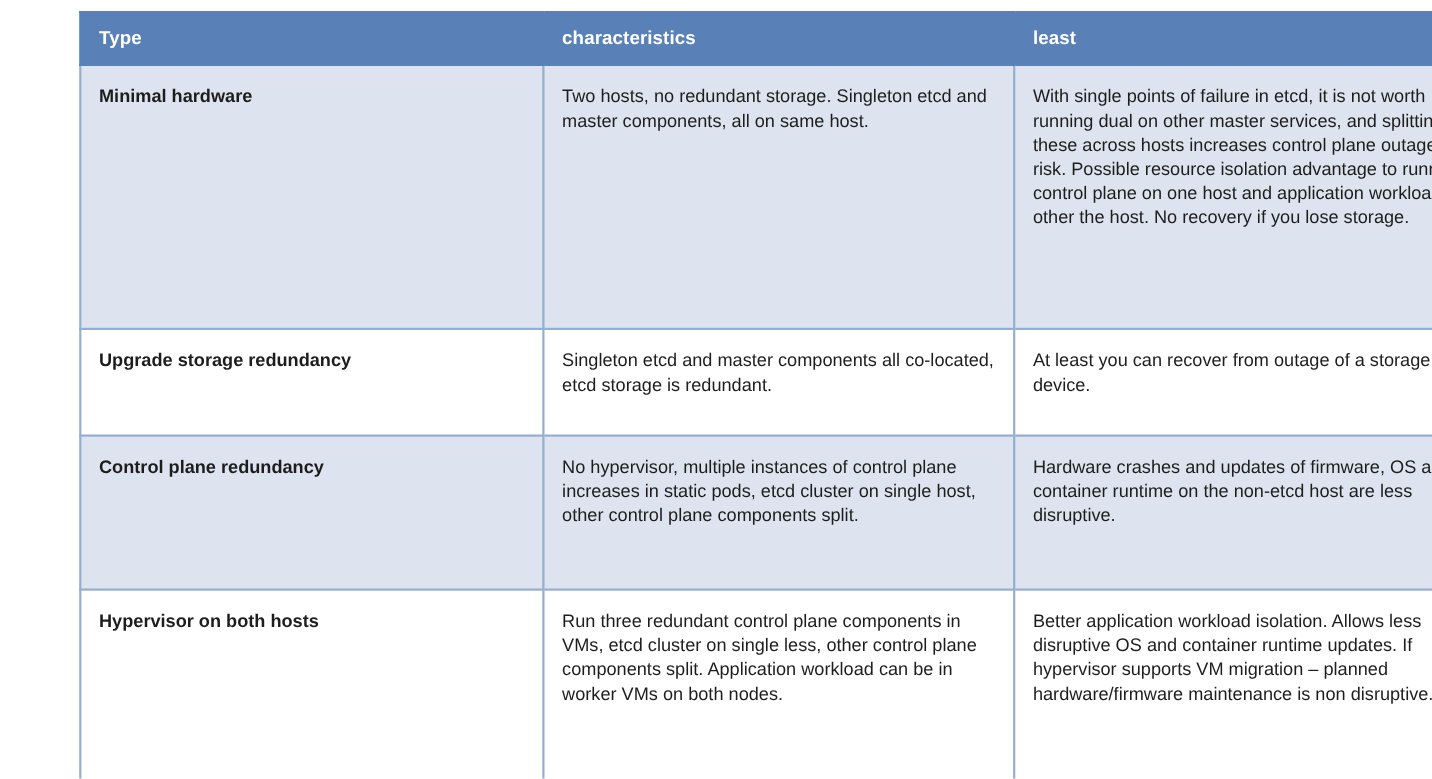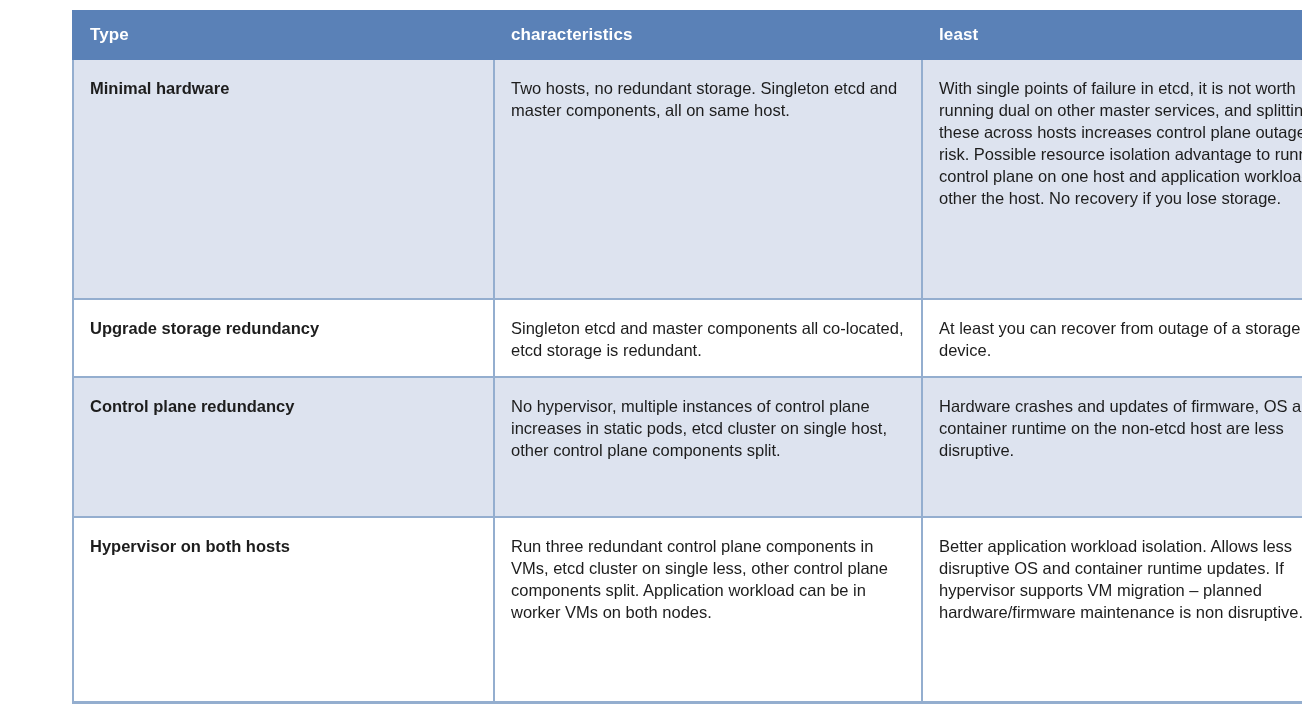--- a/index.html
+++ b/index.html
@@ -40,21 +40,21 @@
     text-align: left;
     height: 48px;
     padding: 0 16px;
     vertical-align: middle;
     border: 2px solid var(--header-bg);
     letter-spacing: 0.1px;
   }
   table.redundancy-table td {
     border: 2px solid var(--border);
     vertical-align: top;
-    padding: 17px 16px 15px 16px;
+    padding: 17px 16px 34px 16px;
     font-size: 16.5px;
     line-height: 22px;
     color: var(--body-text);
   }
   table.redundancy-table td.type-cell { font-weight: bold; }
   tbody tr:nth-child(odd)  td { background: var(--row-alt-bg); }
   tbody tr:nth-child(even) td { background: var(--row-bg); }
   tbody tr:nth-child(1) td { height: 240px; }
   tbody tr:nth-child(2) td { height: 71px; }
   tbody tr:nth-child(3) td { height: 140px; }

